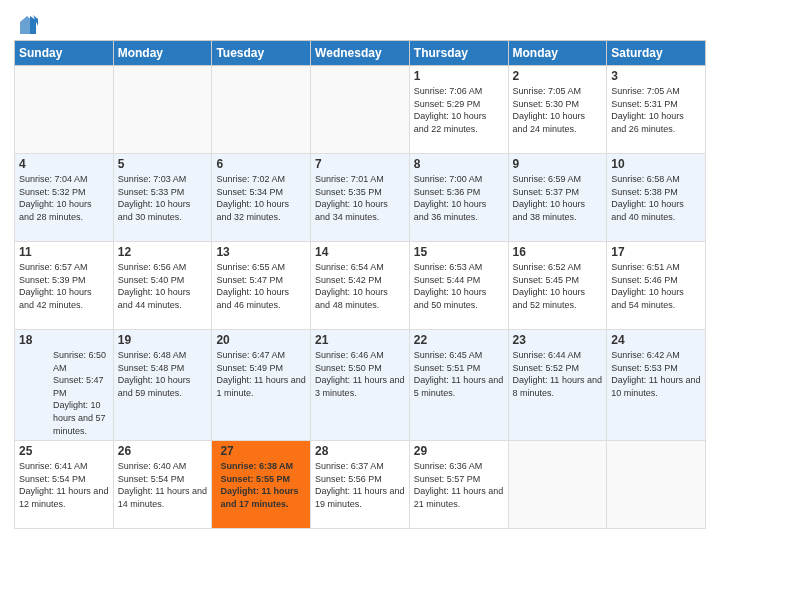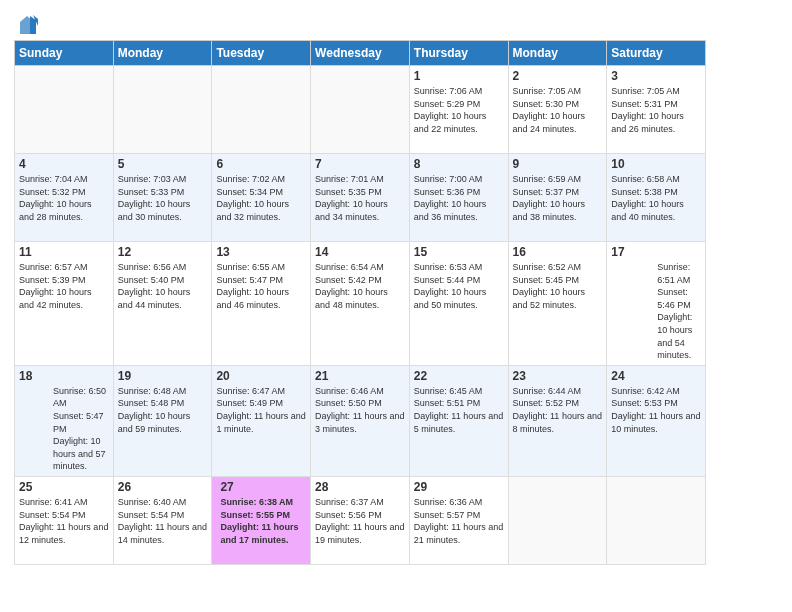--- a/index.html
+++ b/index.html
@@ -233,21 +233,21 @@
 Daylight: 10 hours and 50 minutes.</div>
           </td>
           <td style="background-color: rgb(255, 255, 255);">
             <span class="day-num">16</span>
             <div class="day-info" style="white-space: pre-line;">Sunrise: 6:52 AM
 Sunset: 5:45 PM
 Daylight: 10 hours and 52 minutes.</div>
           </td>
           <td style="background-color: rgb(255, 255, 255);">
             <span class="day-num">17</span>
-            <div class="day-info" style="white-space: pre-line; margin-left: 46px;">Sunrise: 6:51 AM
+            <div class="day-info" style="white-space: pre-line;">Sunrise: 6:51 AM
 Sunset: 5:46 PM
 Daylight: 10 hours and 54 minutes.</div>
           </td>
         </tr>
         <tr>
           <td style="background-color: rgb(238, 244, 251);">
             <span class="day-num">18</span>
             <div class="day-info" style="white-space: pre-line; margin-left: 34px;">Sunrise: 6:50 AM
 Sunset: 5:47 PM
 Daylight: 10 hours and 57 minutes.</div>
@@ -295,21 +295,21 @@
             <div class="day-info" style="white-space: pre-line;">Sunrise: 6:41 AM
 Sunset: 5:54 PM
 Daylight: 11 hours and 12 minutes.</div>
           </td>
           <td style="background-color: rgb(255, 255, 255);">
             <span class="day-num">26</span>
             <div class="day-info" style="white-space: pre-line;">Sunrise: 6:40 AM
 Sunset: 5:54 PM
 Daylight: 11 hours and 14 minutes.</div>
           </td>
-          <td style="background-color: #f0abfc; padding-left: 8px;">
+          <td style="background-color: #f97316; padding-left: 8px;">
             <span class="day-num">27</span>
             <div class="day-info" style="white-space: pre-line; font-weight: bold;">Sunrise: 6:38 AM
 Sunset: 5:55 PM
 Daylight: 11 hours and 17 minutes.</div>
           </td>
           <td style="background-color: rgb(255, 255, 255);">
             <span class="day-num">28</span>
             <div class="day-info" style="white-space: pre-line;">Sunrise: 6:37 AM
 Sunset: 5:56 PM
 Daylight: 11 hours and 19 minutes.</div>

